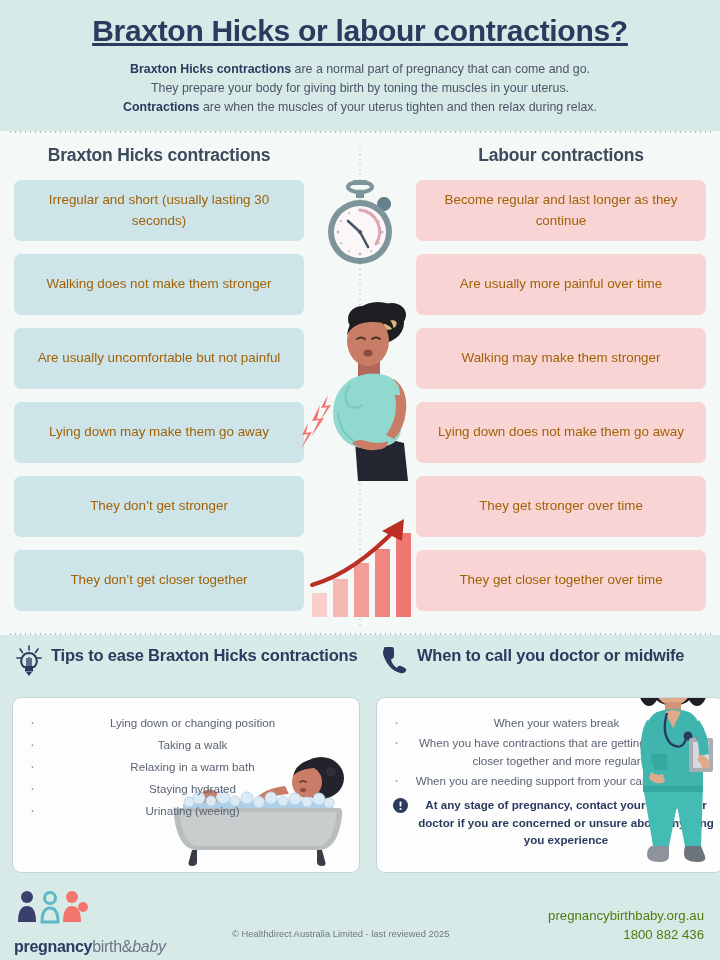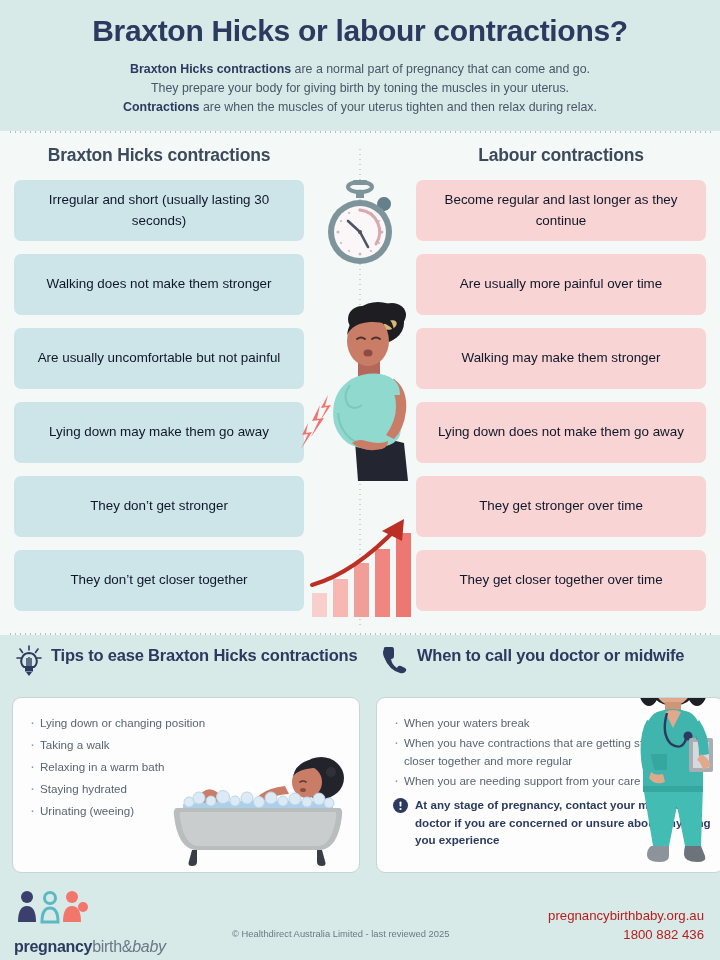--- a/index.html
+++ b/index.html
@@ -22,20 +22,21 @@
     background: #d7eae8;
     padding-top: 14px;
     text-align: center;
   }
   .header-title {
     font-size: 30px;
     font-weight: 700;
     color: #2b3a5e;
     letter-spacing: -0.3px;
     line-height: 1.15;
+    text-decoration: underline;
   }
   .header-sub {
     margin-top: 11px;
     font-size: 12.4px;
     line-height: 1.55;
     color: #4a5568;
     padding: 0 46px;
   }
   .header-sub b { color: #2b3a5e; font-weight: 700; }
 
@@ -65,21 +66,21 @@
   .col-right { left: 416px; }
   .col-title {
     font-size: 17.5px; font-weight: 700; color: #3d4a5c;
     text-align: center; margin-bottom: 14px; letter-spacing: -0.2px;
   }
   .chip {
     width: 290px; min-height: 61px;
     border-radius: 7px;
     display: flex; align-items: center; justify-content: center;
     text-align: center;
-    font-size: 13.4px; line-height: 1.5; color: #0f172a;
+    font-size: 13.4px; line-height: 1.5; color: #a16207;
     padding: 4px 14px;
     margin-bottom: 13px;
   }
   .chip-blue { background: #cde5e9; }
   .chip-pink { background: #f9d4d4; }
 
   
   .center-art { position: absolute; left: 290px; top: 0; width: 140px; height: 500px; }
   .stopwatch { position: absolute; left: 26px; top: 44px; }
   .preggo    { position: absolute; left: 10px; top: 168px; }
@@ -91,21 +92,21 @@
     width: 704px; height: 2px;
     background-image: radial-gradient(circle, #9fb9bd 0.9px, transparent 1.1px);
     background-size: 5px 2px;
     opacity: .85;
   }
   .bottom {
     position: absolute; left: 0; top: 635px;
     width: 720px; height: 243px;
     background: #d7eae8;
   }
-  .panel { position: absolute; top: 10px; width: 348px; }
+  .panel { position: absolute; top: 10px; width: 348px; text-align: center; }
   .panel-left  { left: 12px; }
   .panel-right { left: 376px; }
   .panel-head {
     display: flex; align-items: flex-start; gap: 9px;
     padding-left: 4px; height: 48px;
   }
   .panel-head-title {
     font-size: 16.5px; font-weight: 700; color: #2b3a5e;
     line-height: 1.2; padding-top: 1px; letter-spacing: -0.2px;
   }
@@ -152,21 +153,21 @@
   }
   .logo-text .b1 { font-weight: 700; color: #2b3a5e; }
   .logo-text .b2 { font-weight: 400; color: #6b7785; }
   .logo-text .b3 { font-weight: 400; font-style: italic; color: #6b7785; }
   .copyright {
     position: absolute; left: 232px; top: 50px;
     font-size: 9.4px; color: #6d7884;
   }
   .contact {
     position: absolute; right: 16px; top: 28px;
-    text-align: right; font-size: 13.2px; color: #b91c1c; line-height: 1.45;
+    text-align: right; font-size: 13.2px; color: #4d7c0f; line-height: 1.45;
   }
 </style>
 </head>
 <body>
 
 <div id="page">
 
   <div class="header">
     <div class="header-title">Braxton Hicks or labour contractions?</div>
     <div class="header-sub">

